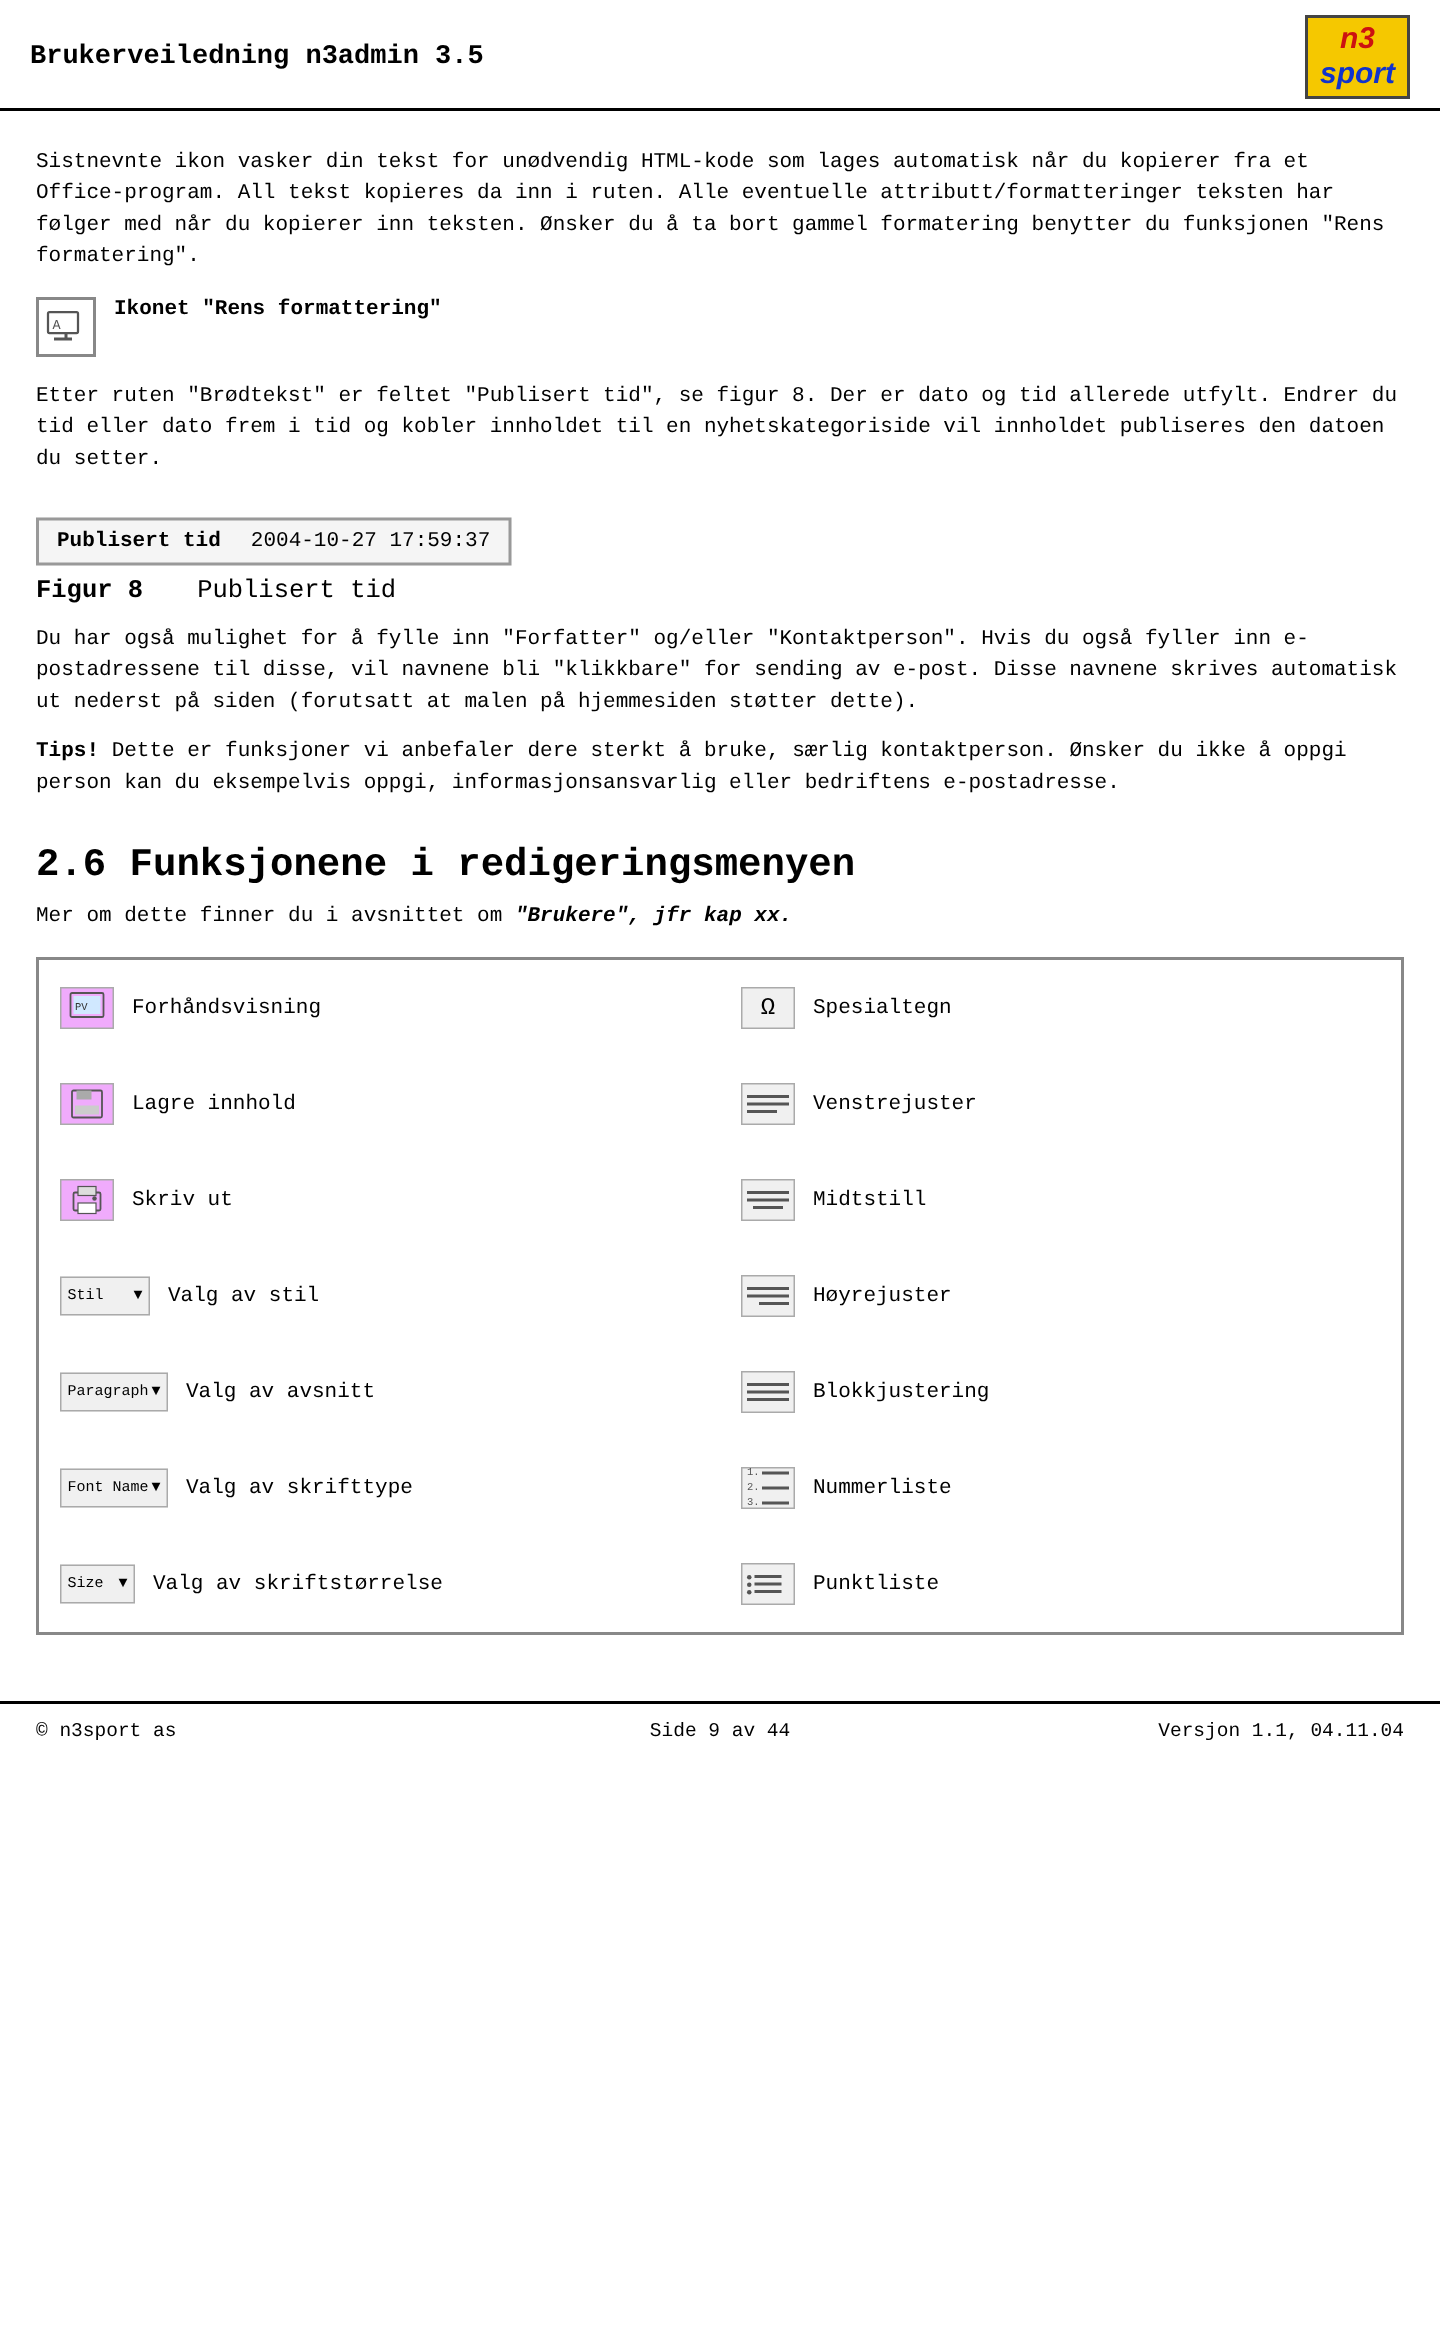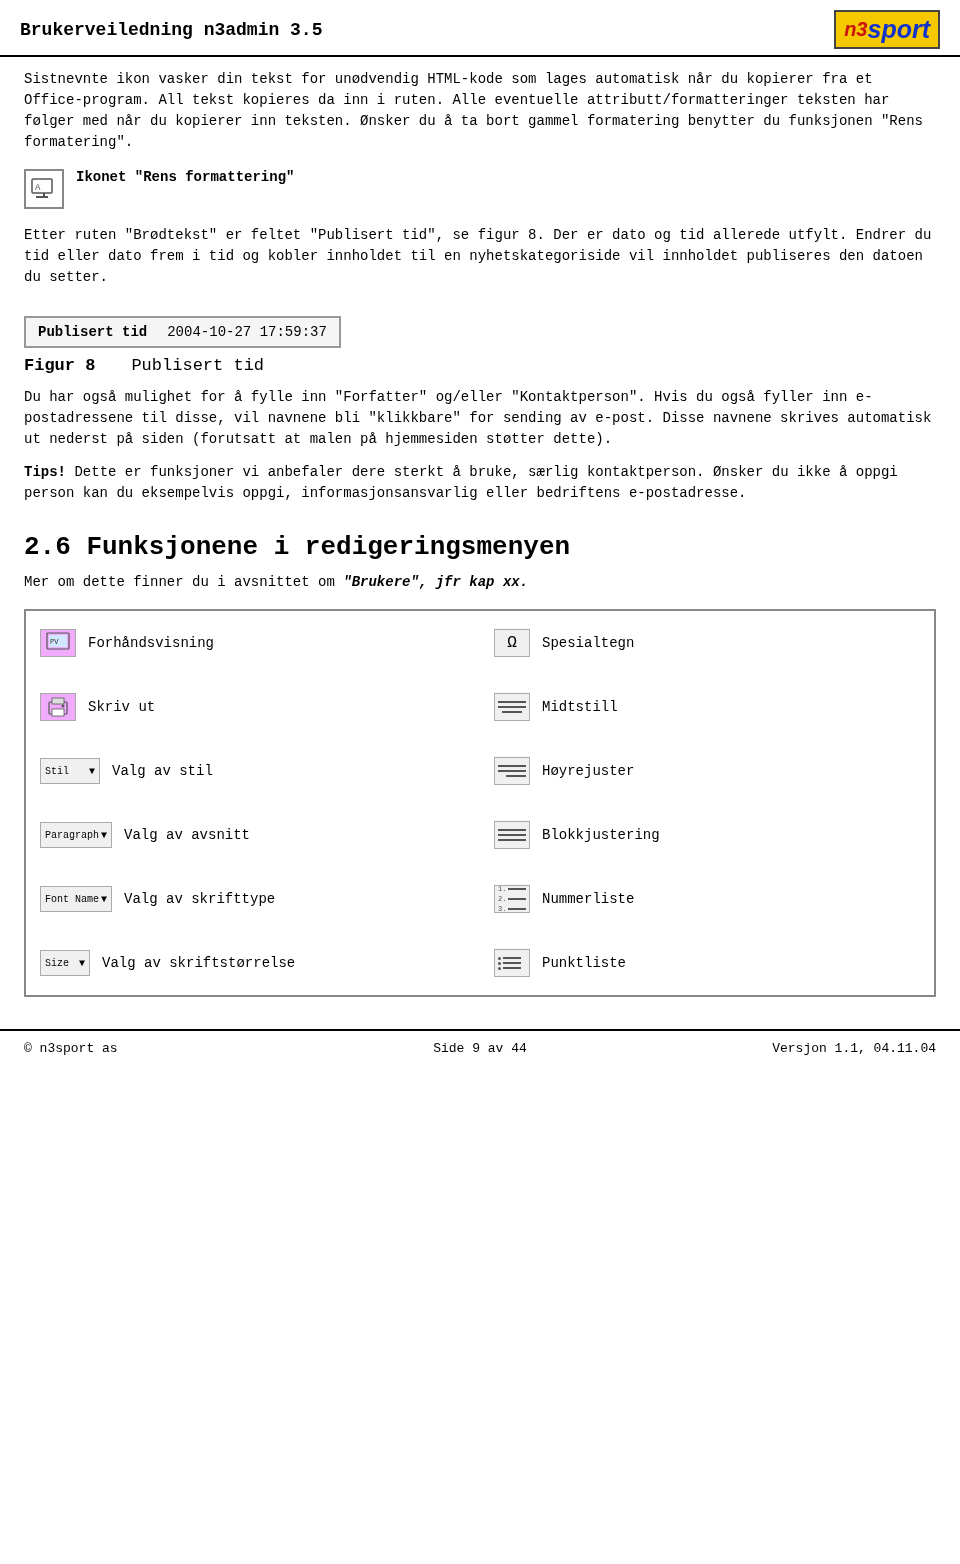--- a/index.html
+++ b/index.html
@@ -24,21 +24,21 @@
       font-weight: bold;
       font-family: 'Courier New', Courier, monospace;
     }
     .logo {
       display: flex;
       align-items: center;
     }
 
     
     .main-content {
-      padding: 12px 24px;
+      padding: 24px 24px;
     }
 
     .paragraph {
       margin-bottom: 12px;
       line-height: 1.5;
     }
 
     
     .icon-section {
       display: flex;
@@ -279,32 +279,33 @@
     .footer-right { text-align: right; }
     .logo-wrapper {
       border: 2px solid #444;
       display: inline-flex;
     }
     .logo-inner {
       background: #f5c800;
       padding: 3px 8px;
       display: flex;
       align-items: center;
+      flex-direction: column;
     }
     .logo-text-n3 {
       color: #cc1111;
       font-weight: 900;
       font-size: 20px;
       font-family: Arial Black, Arial, sans-serif;
       font-style: italic;
     }
     .logo-text-sport {
       color: #1133cc;
       font-weight: 900;
-      font-size: 25px;
+      font-size: 20px;
       font-family: Arial Black, Arial, sans-serif;
       font-style: italic;
     }
   </style>
 </head>
 <body>
 
 <div class="header">
   <span class="header-title">Brukerveiledning n3admin 3.5</span>
   <div class="logo">
@@ -394,20 +395,44 @@
           </div>
           <span>Spesialtegn</span>
         </div>
       </td>
     </tr>
     <tr>
       <td class="grid-left">
         <div class="icon-row">
           <div class="small-icon">
             <svg width="24" height="22" viewBox="0 0 24 22">
+              <rect x="2" y="2" width="20" height="18" rx="1" fill="none" stroke="#555" stroke-width="1.2"></rect>
+              <rect x="5" y="2" width="10" height="6" fill="#aaa"></rect>
+              <rect x="4" y="12" width="16" height="6" fill="#ccc"></rect>
+            </svg>
+          </div>
+          <span>Lagre innhold</span>
+        </div>
+      </td>
+      <td class="grid-right">
+        <div class="icon-row">
+          <div class="align-icon">
+            <div class="align-line"></div>
+            <div class="align-line"></div>
+            <div class="align-line-short" style="align-self:flex-start"></div>
+          </div>
+          <span>Venstrejuster</span>
+        </div>
+      </td>
+    </tr>
+    <tr>
+      <td class="grid-left">
+        <div class="icon-row">
+          <div class="small-icon">
+            <svg width="24" height="22" viewBox="0 0 24 22">
               <rect x="3" y="6" width="18" height="12" rx="1" fill="none" stroke="#555" stroke-width="1.2"></rect>
               <rect x="6" y="2" width="12" height="6" fill="#ddd" stroke="#555" stroke-width="0.8"></rect>
               <rect x="6" y="13" width="12" height="7" fill="#fff" stroke="#555" stroke-width="0.8"></rect>
               <circle cx="17" cy="10" r="1.5" fill="#555"></circle>
             </svg>
           </div>
           <span>Skriv ut</span>
         </div>
       </td>
       <td class="grid-right">

